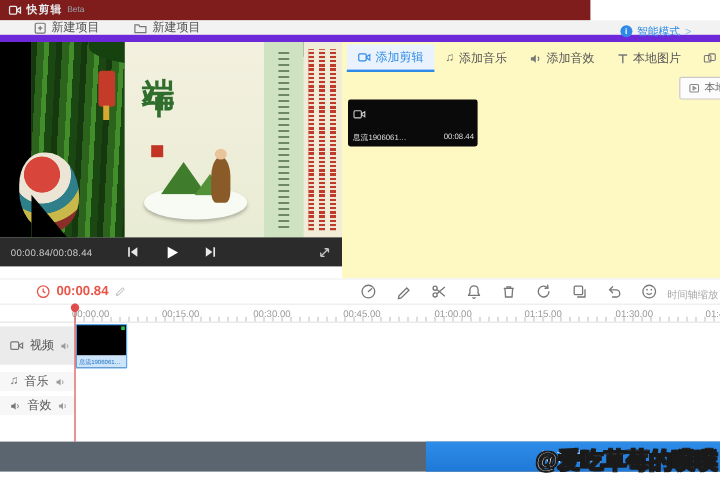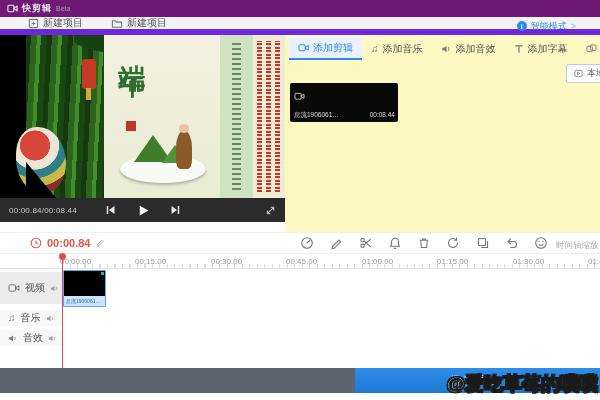--- a/index.html
+++ b/index.html
@@ -1,21 +1,21 @@
 <!DOCTYPE html>
 <html><head>
 <meta charset="utf-8">
 <style>
   * { margin:0; padding:0; box-sizing:border-box; }
   html,body { width:600px; height:400px; background:#fff; }
   body { font-family:"Liberation Sans","DejaVu Sans",sans-serif; overflow:hidden; }
   #app { position:relative; width:600px; height:400px; background:#fff; overflow:hidden; }
 
   
-  .titlebar { position:absolute; left:0; top:0; width:600px; height:17px; background:#701a75;
+  .titlebar { position:absolute; left:0; top:0; width:492px; height:17px; background:#7f1d1d;
               display:flex; align-items:center; padding-left:7px; gap:4px; }
   .logo-mark { display:flex; align-items:center; gap:2px; }
   .logo-mark svg { display:block; }
   .app-name { color:#e8eaec; font-size:9px; font-weight:bold; letter-spacing:1px; }
   .beta { color:#9aa3ad; font-size:7px; }
 
   
   .menubar { position:absolute; left:0; top:17px; width:600px; height:18px; background:#f2f2f2;
              border-bottom:6px solid #6d28d9; display:flex; align-items:center; }
   .menu-item { display:flex; align-items:center; gap:4px; font-size:10px; color:#555; margin-left:28px; cursor:default; }
@@ -243,21 +243,21 @@
         <svg width="11" height="10" viewBox="0 0 12 11">
             <path d="M1.5 4v3h2l2.5 2.2V1.8L3.5 4z" fill="#777"></path>
             <path d="M8 3.5a3.3 3.3 0 010 4" stroke="#777" stroke-width="1" fill="none"></path>
           </svg>
         <span>添加音效</span>
       </div>
       <div class="tab">
         <svg width="10" height="10" viewBox="0 0 11 11">
             <path d="M1.5 2h8M5.5 2v7.5" stroke="#777" stroke-width="1.3" fill="none"></path>
           </svg>
-        <span>添加字幕</span>
+        <span>本地图片</span>
       </div>
       <div class="tab">
         <svg width="11" height="10" viewBox="0 0 12 11">
             <g stroke="#777" stroke-width="1" fill="none">
           <rect x="1" y="2.5" width="6" height="6" rx="1"></rect>
               <rect x="5" y="1" width="6" height="6" rx="1"></rect>
             </g>
           </svg>
 
       </div>

